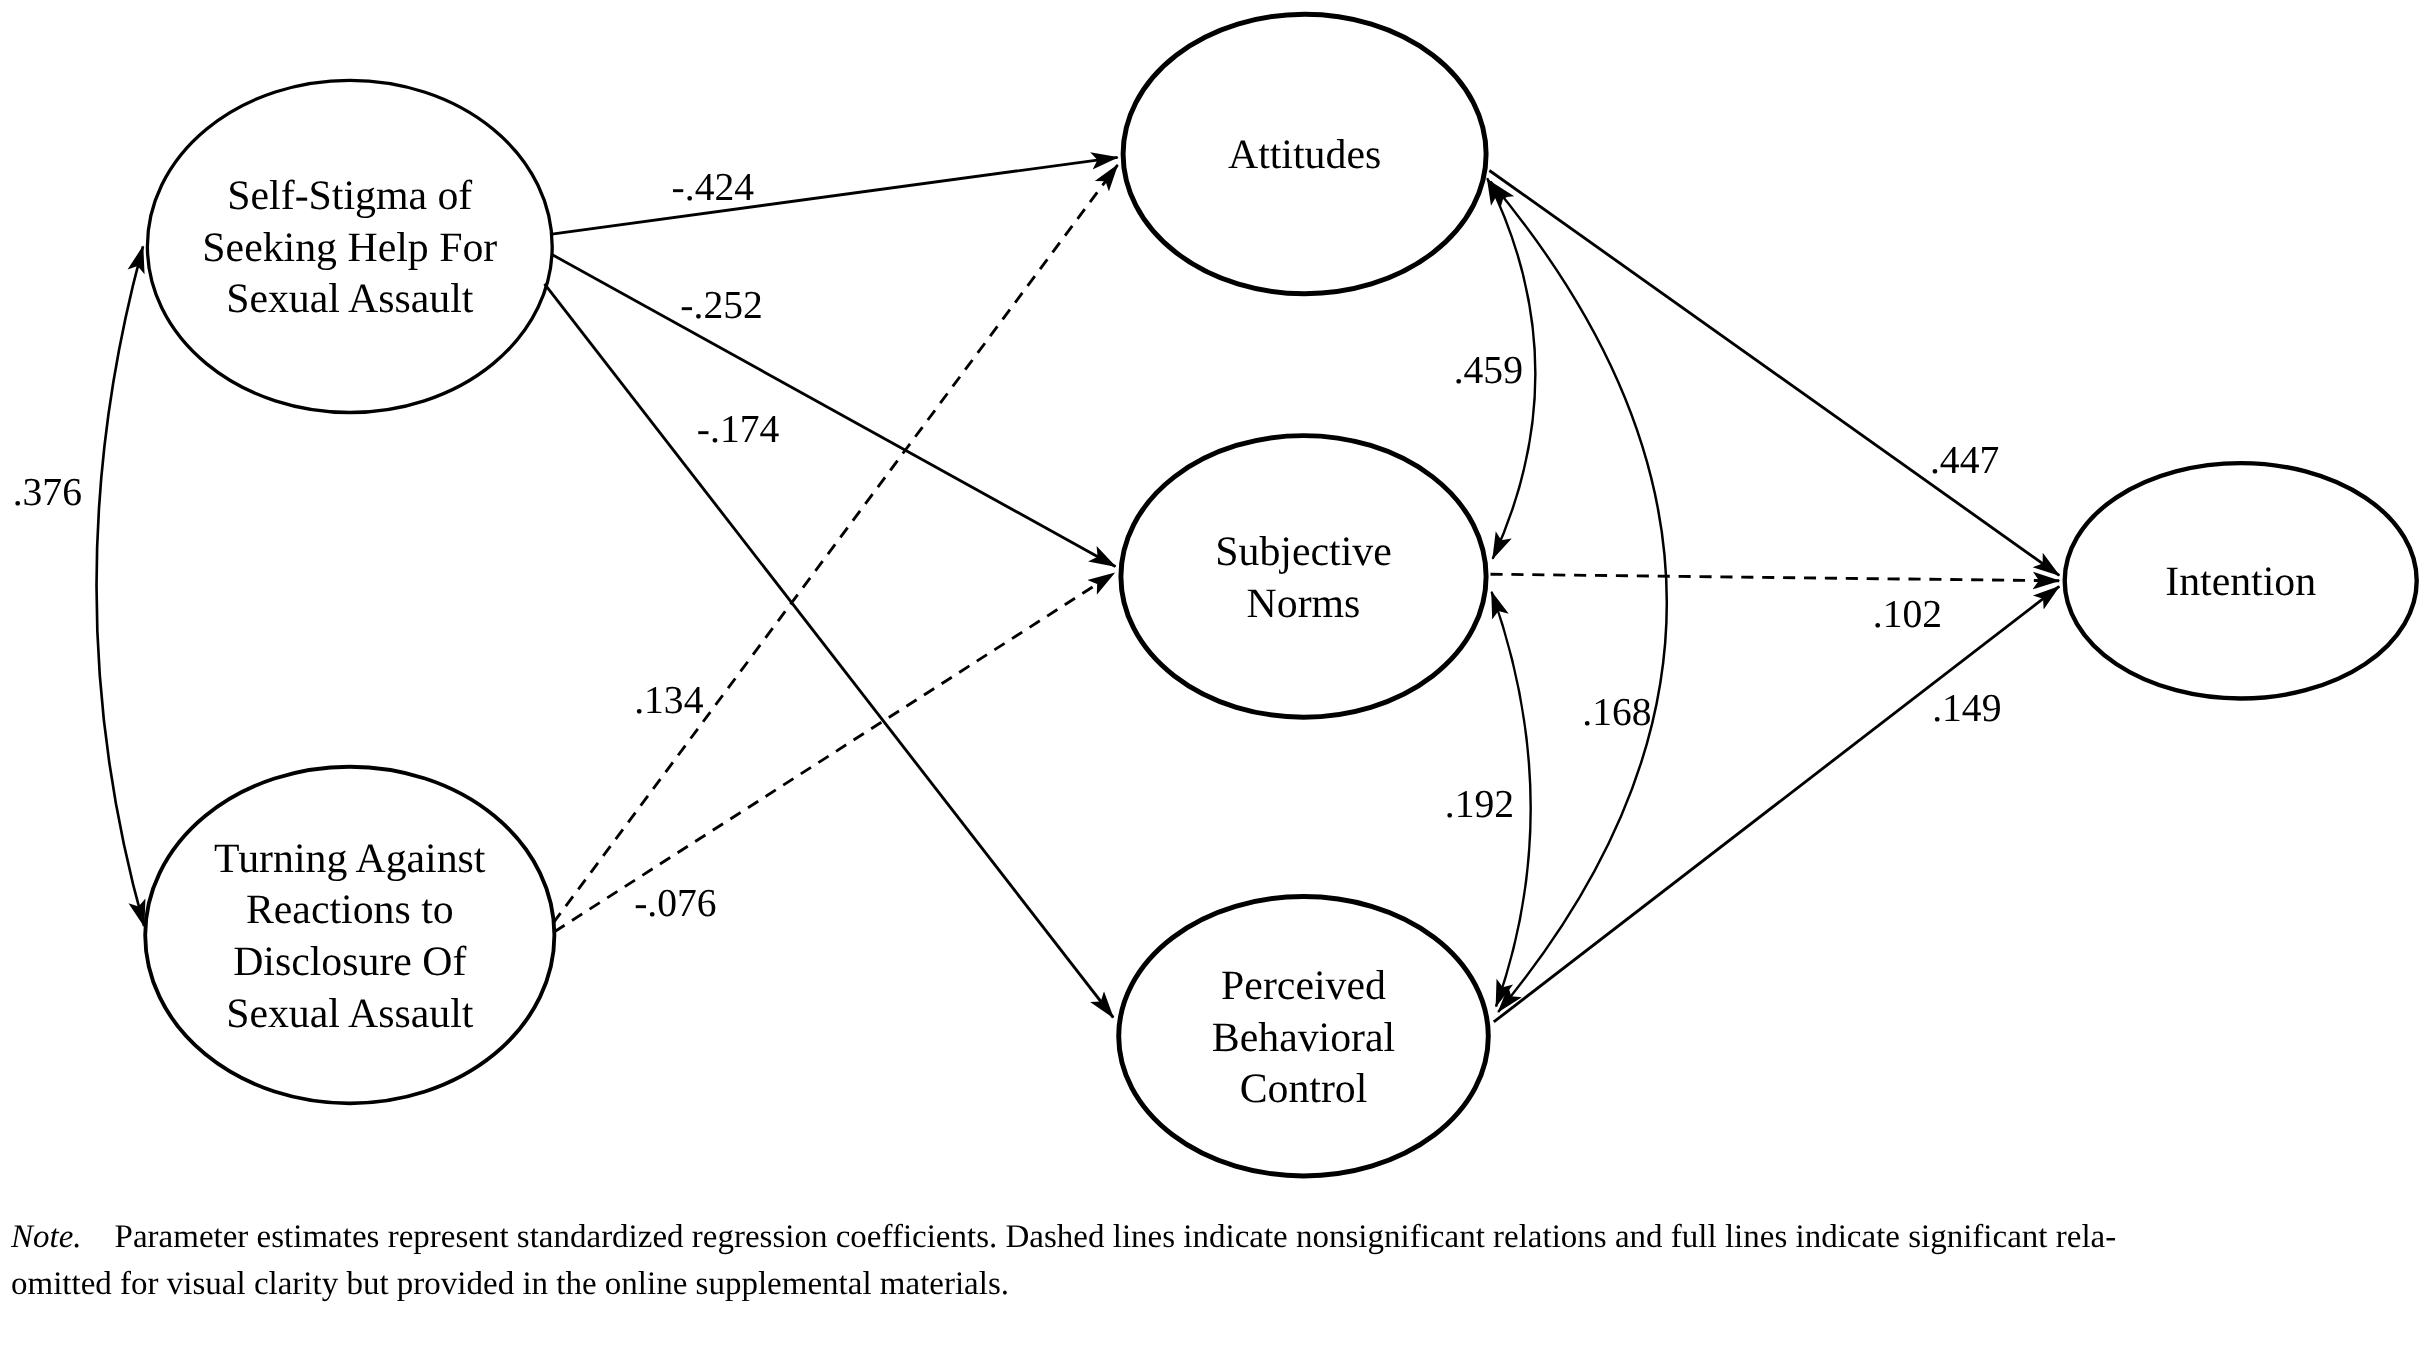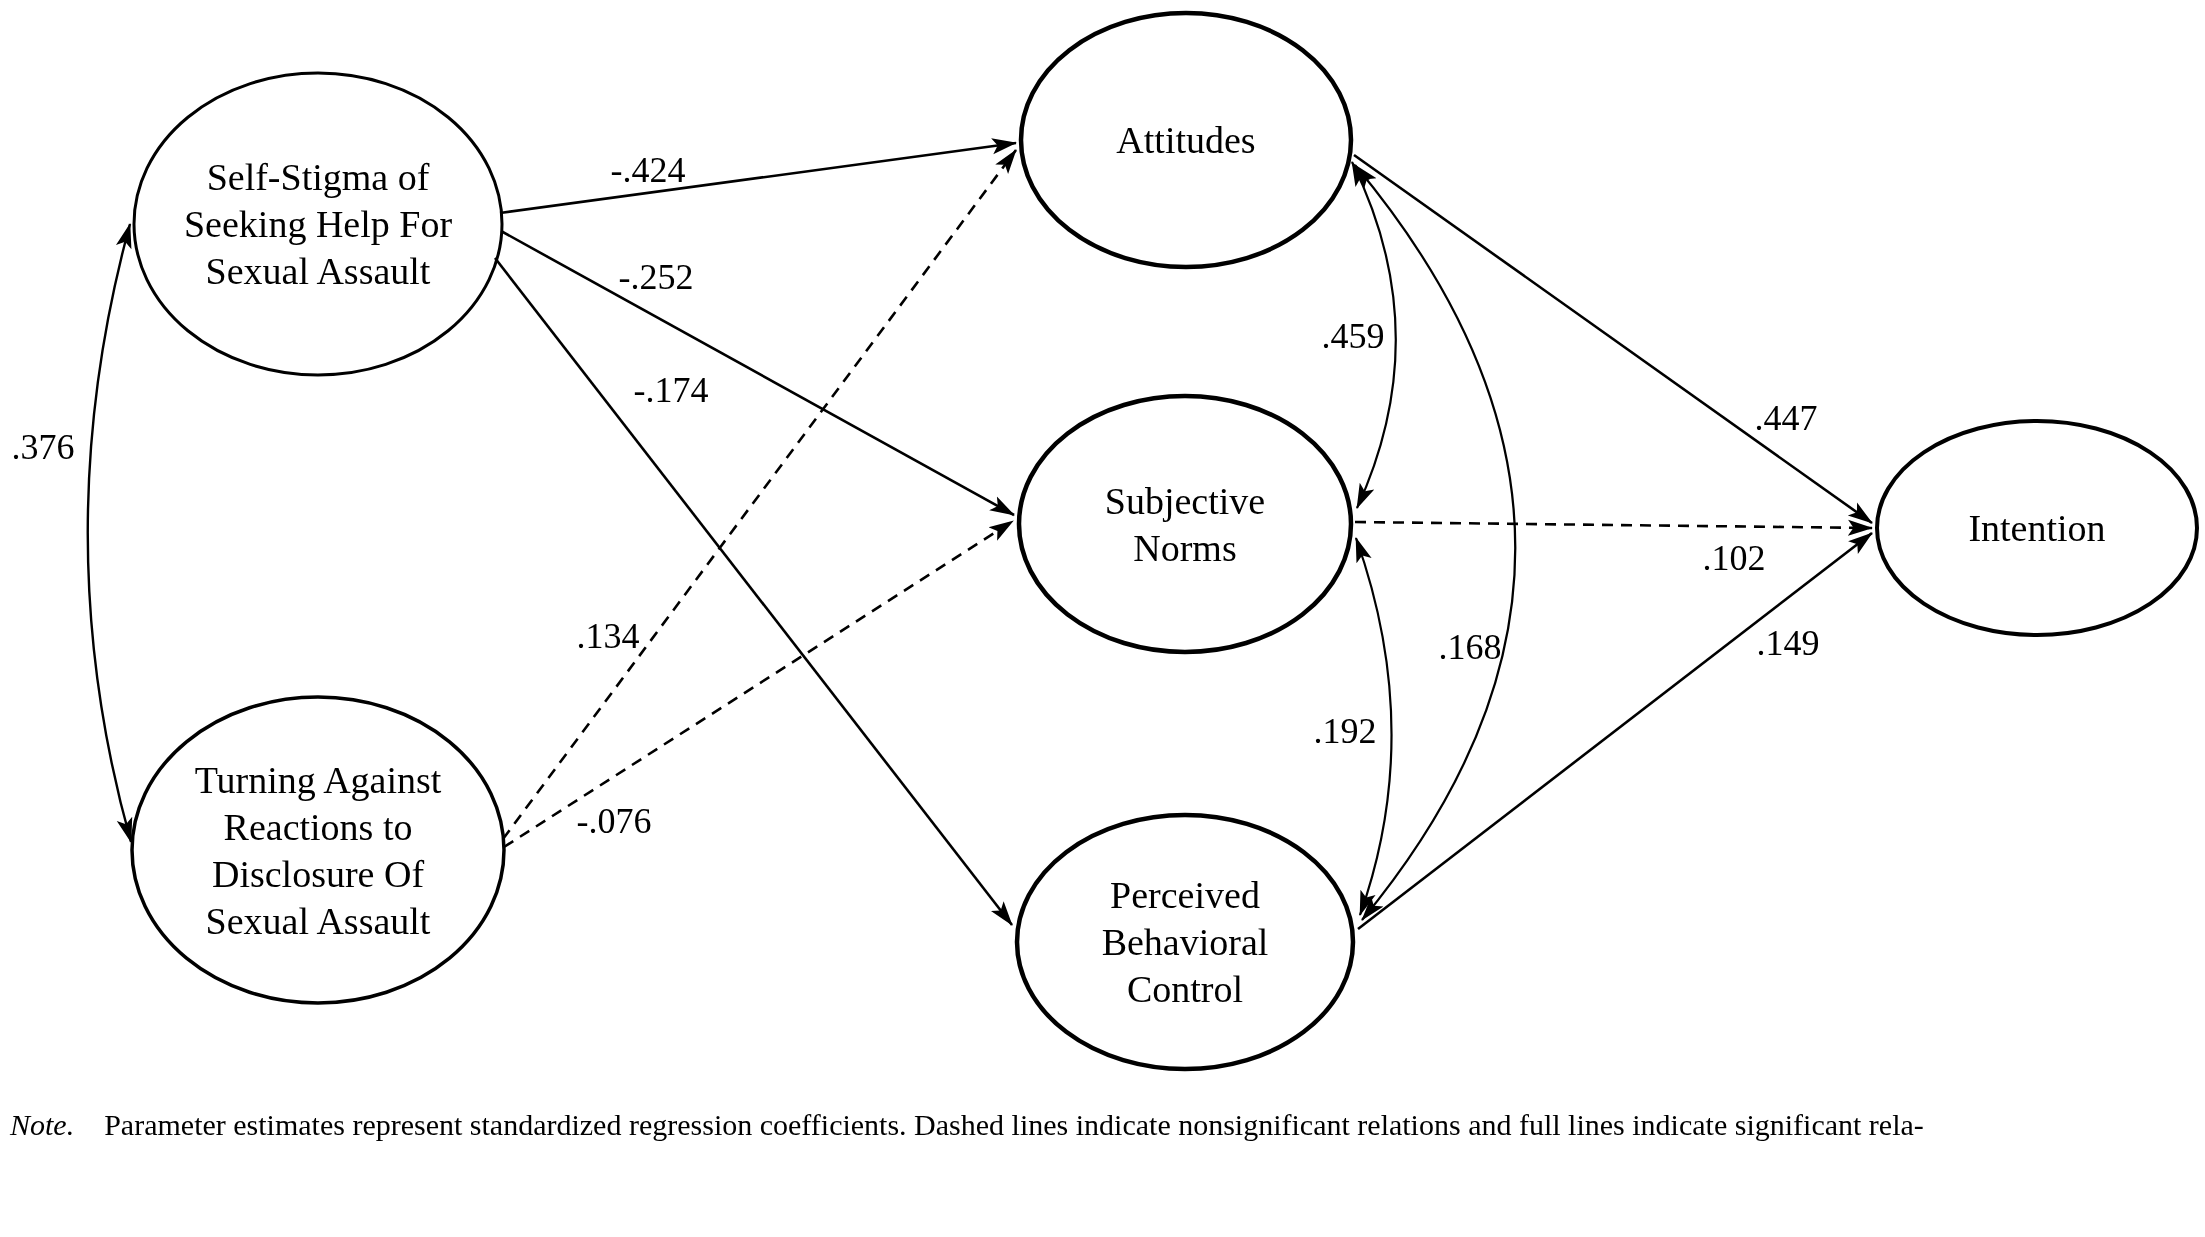--- a/index.html
+++ b/index.html
@@ -92,13 +92,14 @@
       <text x="1470" y="659" class="edge-label" text-anchor="middle">.168</text>
       <text x="1345" y="743" class="edge-label" text-anchor="middle">.192</text>
       <text x="1786" y="430" class="edge-label" text-anchor="middle">.447</text>
       <text x="1734" y="570" class="edge-label" text-anchor="middle">.102</text>
       <text x="1788" y="655" class="edge-label" text-anchor="middle">.149</text>
     </g>
 </svg>
 
 <div id="note">
     <div class="note-line"><span class="it">Note.</span><span>  Parameter estimates represent standardized regression coefficients. Dashed lines indicate nonsignificant relations and full lines indicate significant rela-</span></div>
+    <div class="note-line"><span>omitted for visual clarity but provided in the online supplemental materials.</span></div>
   </div>
 
 </body></html>

